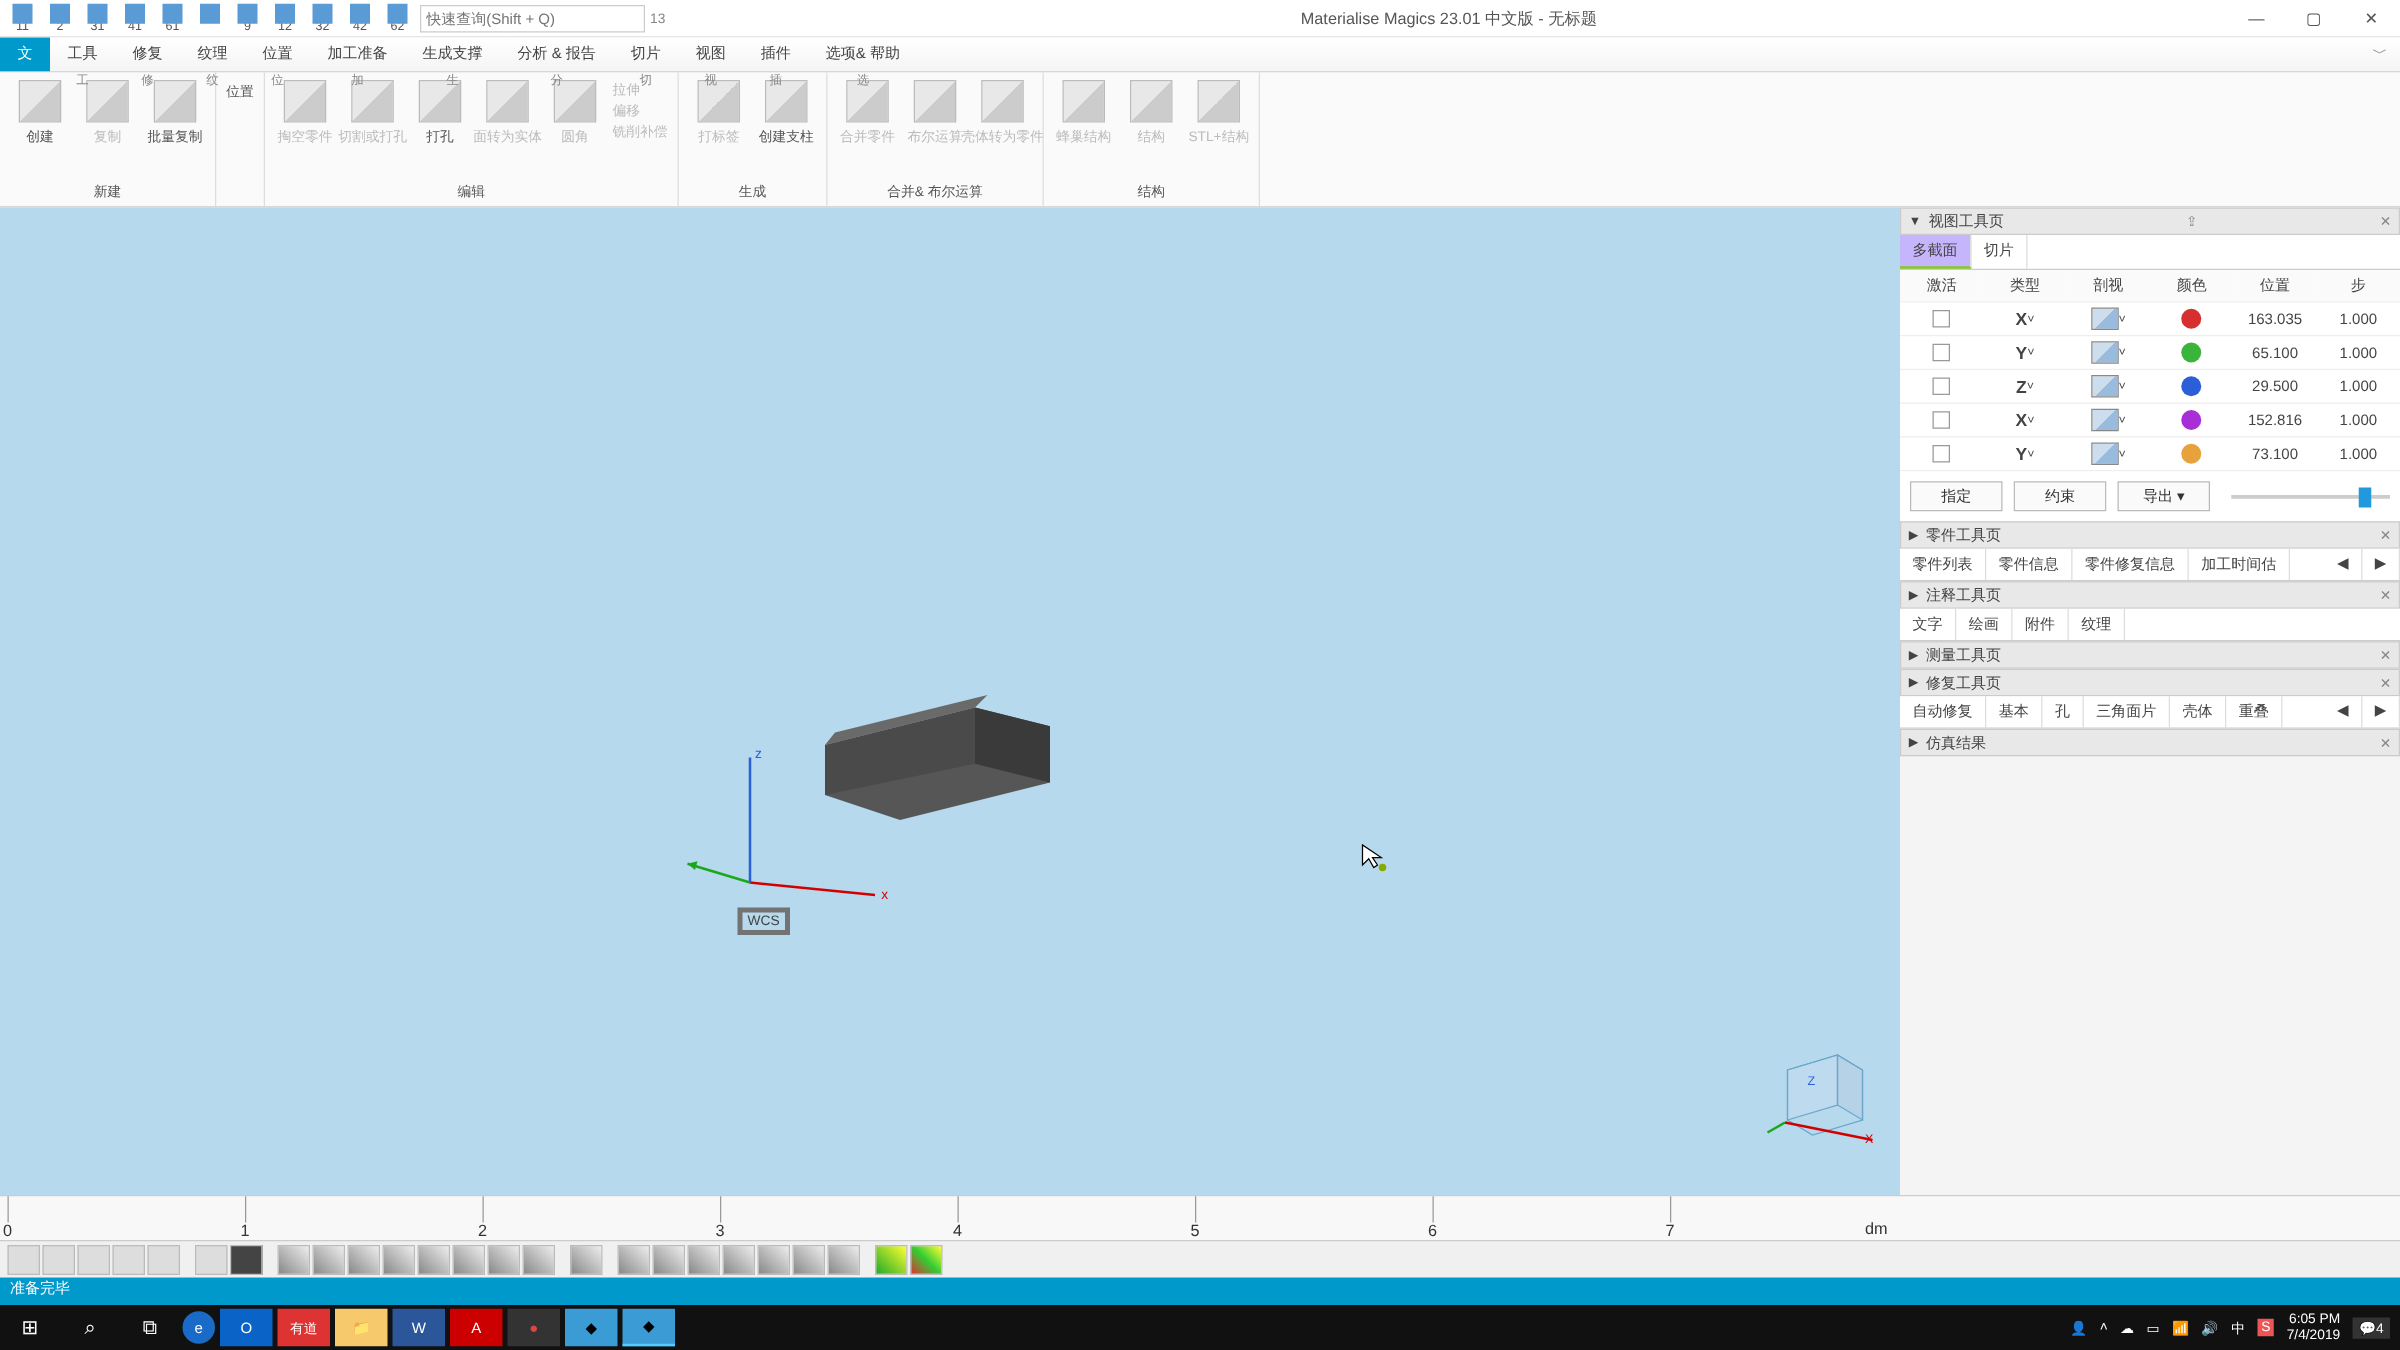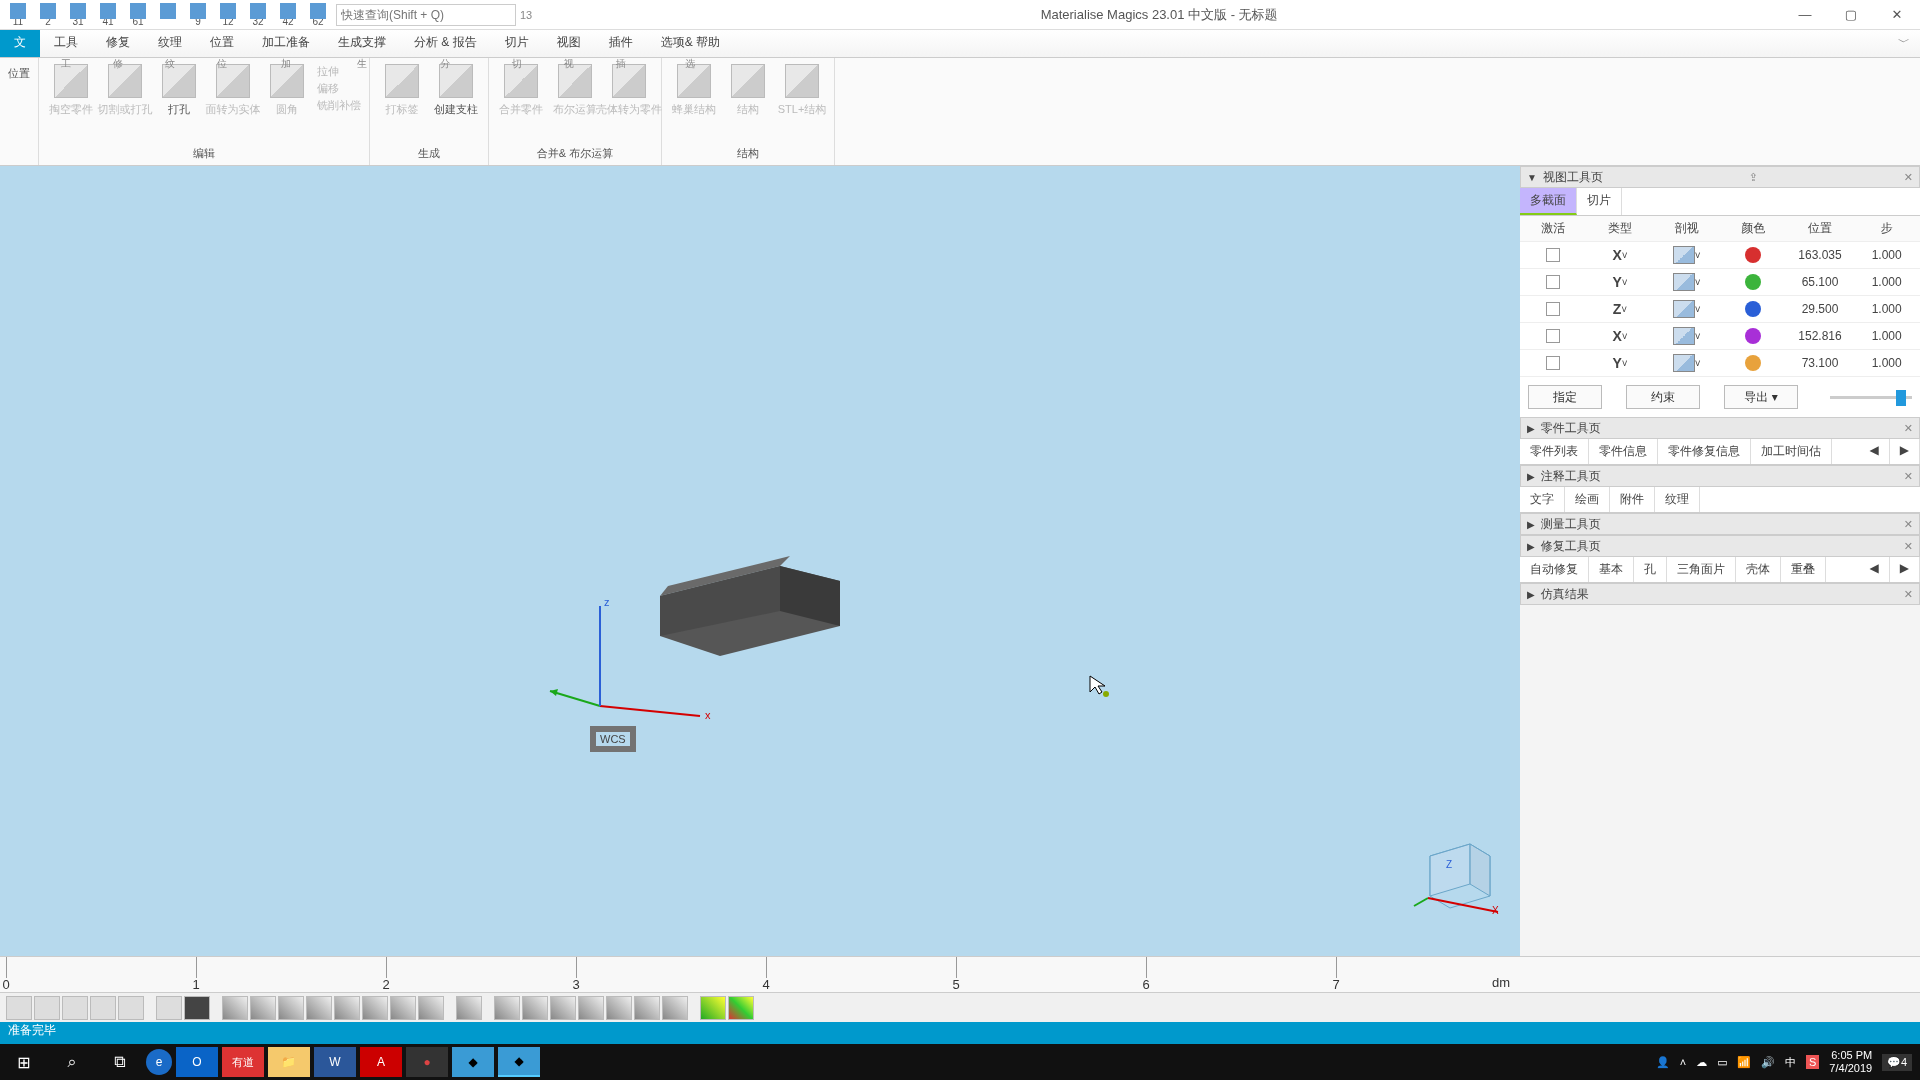--- a/index.html
+++ b/index.html
@@ -41,27 +41,27 @@
 .panel-tab { padding: 4px 10px; font-size: 12px; color: #444; border-right: 1px solid #ddd; cursor: pointer; white-space: nowrap; }
 .panel-tab.active { background: #c4b5fd; border-bottom: 2px solid #84cc16; }
 
 .section-table { background: #fff; }
 .section-header-row, .section-row { display: flex; border-bottom: 1px solid #eee; }
 .section-cell { flex: 1; padding: 4px 4px; text-align: center; font-size: 12px; color: #444; display: flex; align-items: center; justify-content: center; }
 .section-header-row .section-cell { font-weight: normal; background: #fafafa; }
 .chk { width: 14px; height: 14px; border: 1px solid #999; }
 .axis-label { font-size: 14px; font-weight: bold; }
 .color-dot { width: 16px; height: 16px; border-radius: 50%; }
-.section-actions { display: flex; gap: 24px; padding: 8px; background: #fff; align-items: center; }
+.section-actions { display: flex; gap: 9px; padding: 8px; background: #fff; align-items: center; }
 .section-btn { flex: 0 0 74px; height: 24px; border: 1px solid #bbb; background: #fafafa; font-size: 12px; color: #333; display: flex; align-items: center; justify-content: center; cursor: pointer; }
 .slider-track { flex: 1; height: 3px; background: #ccc; position: relative; margin-left: 8px; }
 .slider-thumb { width: 10px; height: 16px; background: #29d; position: absolute; top: -6px; }
 
 .axis3d { position: absolute; left: 540px; top: 420px; }
-.wcs-label { position: absolute; border: 6px solid #737373; padding: 1px 4px; font-size: 11px; color: #444; background: rgba(255,255,255,0.0); }
+.wcs-label { position: absolute; border: 4px solid #737373; padding: 1px 4px; font-size: 11px; color: #444; background: rgba(255,255,255,0.0); }
 .orient-cube { position: absolute; right: 20px; bottom: 40px; width: 90px; height: 90px; }
 
 .model3d { position: absolute; left: 640px; top: 360px; }
 
 .ruler { height: 36px; background: #f8f8f8; border-top: 1px solid #ccc; position: relative; }
 .ruler-tick { position: absolute; top: 0; bottom: 14px; width: 1px; background: #999; }
 .ruler-num { position: absolute; bottom: 0; font-size: 13px; color: #333; transform: translateX(-50%); }
 
 .btm-toolbar { height: 30px; background: #f0f0f0; border-top: 1px solid #ccc; display: flex; align-items: center; padding: 0 6px; gap: 2px; }
 .btm-btn { width: 26px; height: 24px; background: #ddd; border: 1px solid #bbb; cursor: pointer; }
@@ -144,20 +144,37 @@
   <div class="ribbon-tab"><span>生成支撑</span><span class="ribbon-tab-sub">生</span></div>
   <div class="ribbon-tab"><span>分析 &amp; 报告</span><span class="ribbon-tab-sub">分</span></div>
   <div class="ribbon-tab"><span>切片</span><span class="ribbon-tab-sub">切</span></div>
   <div class="ribbon-tab"><span>视图</span><span class="ribbon-tab-sub">视</span></div>
   <div class="ribbon-tab"><span>插件</span><span class="ribbon-tab-sub">插</span></div>
   <div class="ribbon-tab"><span>选项&amp; 帮助</span><span class="ribbon-tab-sub">选</span></div>
   <div style="margin-left:auto;padding:4px 10px;color:#888;">﹀</div>
 </div>
 
 <div class="ribbon-body">
+  <div class="ribbon-group">
+    <div class="ribbon-items">
+      <div class="ribbon-item">
+          <div class="ribbon-icon cube"></div>
+          <span class="ribbon-label">创建</span>
+        </div>
+      <div class="ribbon-item">
+          <div class="ribbon-icon cube"></div>
+          <span class="ribbon-label disabled">复制</span>
+        </div>
+      <div class="ribbon-item">
+          <div class="ribbon-icon cube"></div>
+          <span class="ribbon-label">批量复制</span>
+        </div>
+    </div>
+    <div class="ribbon-group-title">新建</div>
+  </div>
   <div class="ribbon-group">
     <div class="ribbon-group-title">位置</div>
   </div>
   <div class="ribbon-group">
     <div class="ribbon-items">
       <div class="ribbon-item">
           <div class="ribbon-icon cube"></div>
           <span class="ribbon-label disabled">掏空零件</span>
         </div>
       <div class="ribbon-item">

